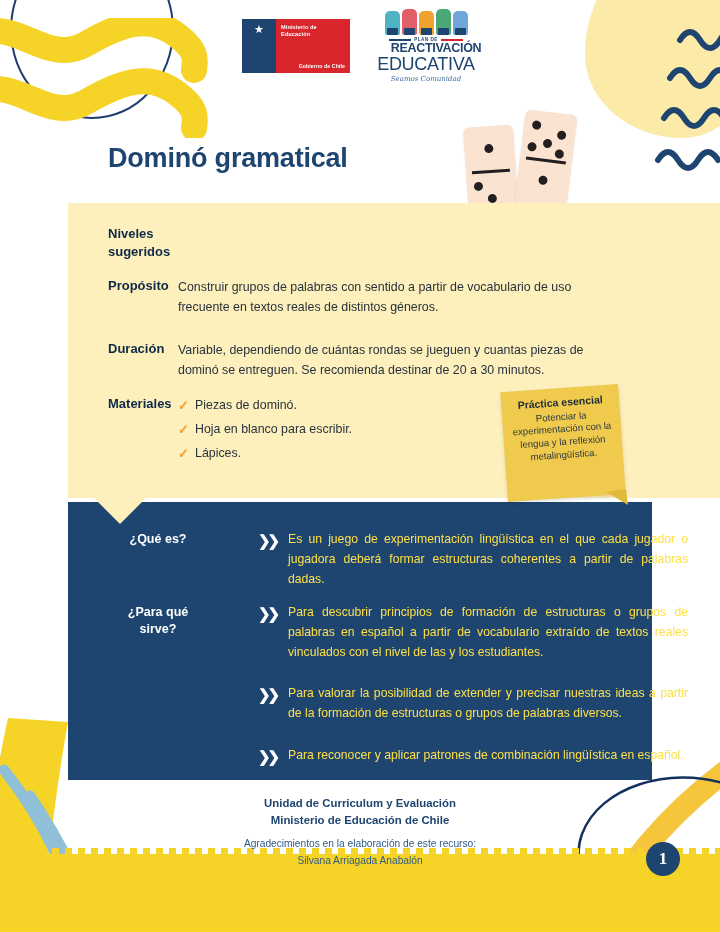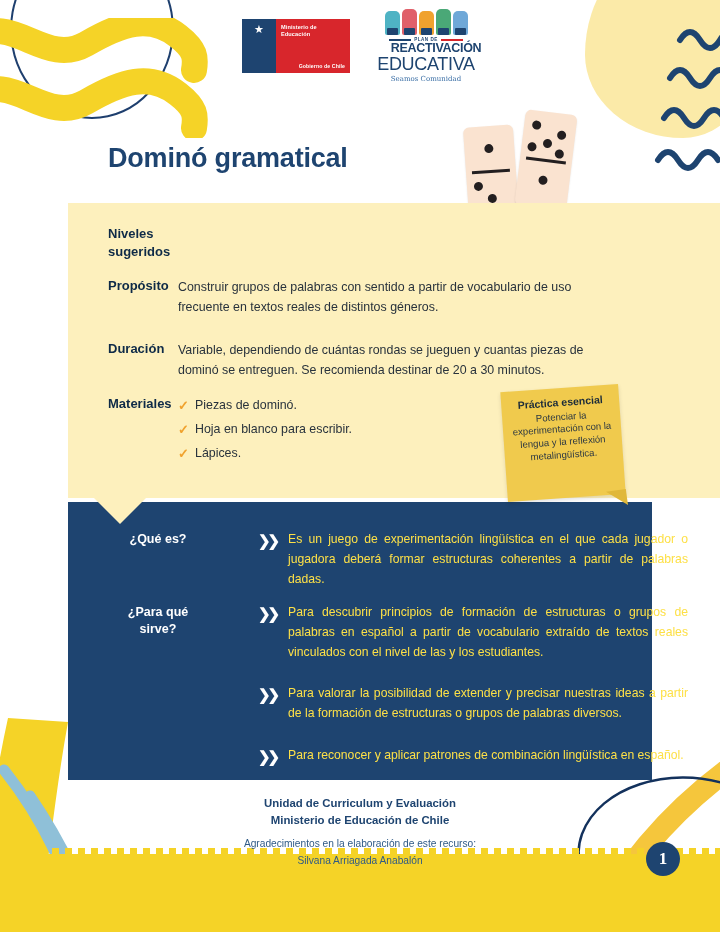--- a/index.html
+++ b/index.html
@@ -89,21 +89,21 @@
   .hand:after{content:"";position:absolute;left:2px;right:2px;bottom:0;height:7px;background:#1e4470;border-radius:1px;}
   .rea-plan{
     display:flex;align-items:center;gap:3px;margin-top:2px;width:100%;justify-content:center;
   }
   .rea-plan .ln{height:2px;width:22px;}
   .rea-plan .lnb{background:#1e4470;}
   .rea-plan .lnr{background:#d8262c;}
   .rea-plan .pl{font-size:4.6px;font-weight:bold;color:#1e4470;letter-spacing:.5px;}
   .rea-l1{font-size:12.5px;font-weight:bold;color:#1e4470;letter-spacing:-.3px;line-height:1.02;padding-left:20px;}
   .rea-l2{font-size:18px;font-weight:normal;color:#1e4470;letter-spacing:-.3px;line-height:1.02;}
-  .rea-l3{font-size:7px;color:#3a6ea5;margin-top:1px;font-family:"DejaVu Serif",serif;}
+  .rea-l3{font-size:7px;color:#3a6ea5;font-style:italic;margin-top:1px;font-family:"DejaVu Serif",serif;}
 
   .title{
     position:absolute;left:108px;top:143px;
     font-size:27px;font-weight:bold;color:#1e4470;
     letter-spacing:-.2px;
   }
 
   
   .dominos{position:absolute;left:462px;top:112px;width:120px;height:110px;}
   .tile{

